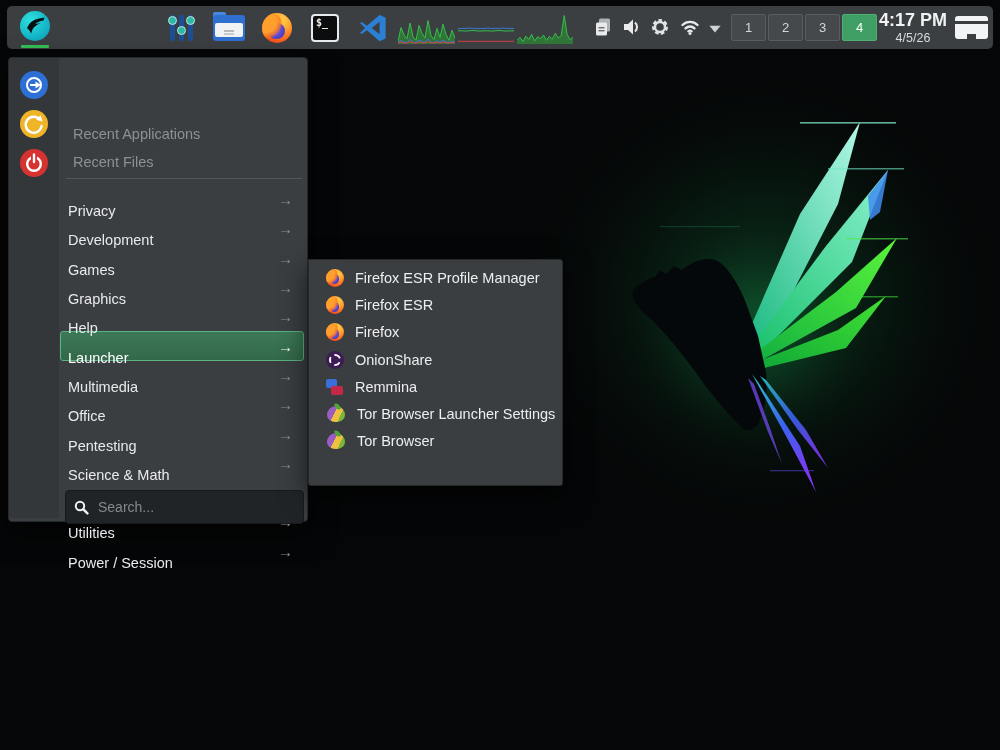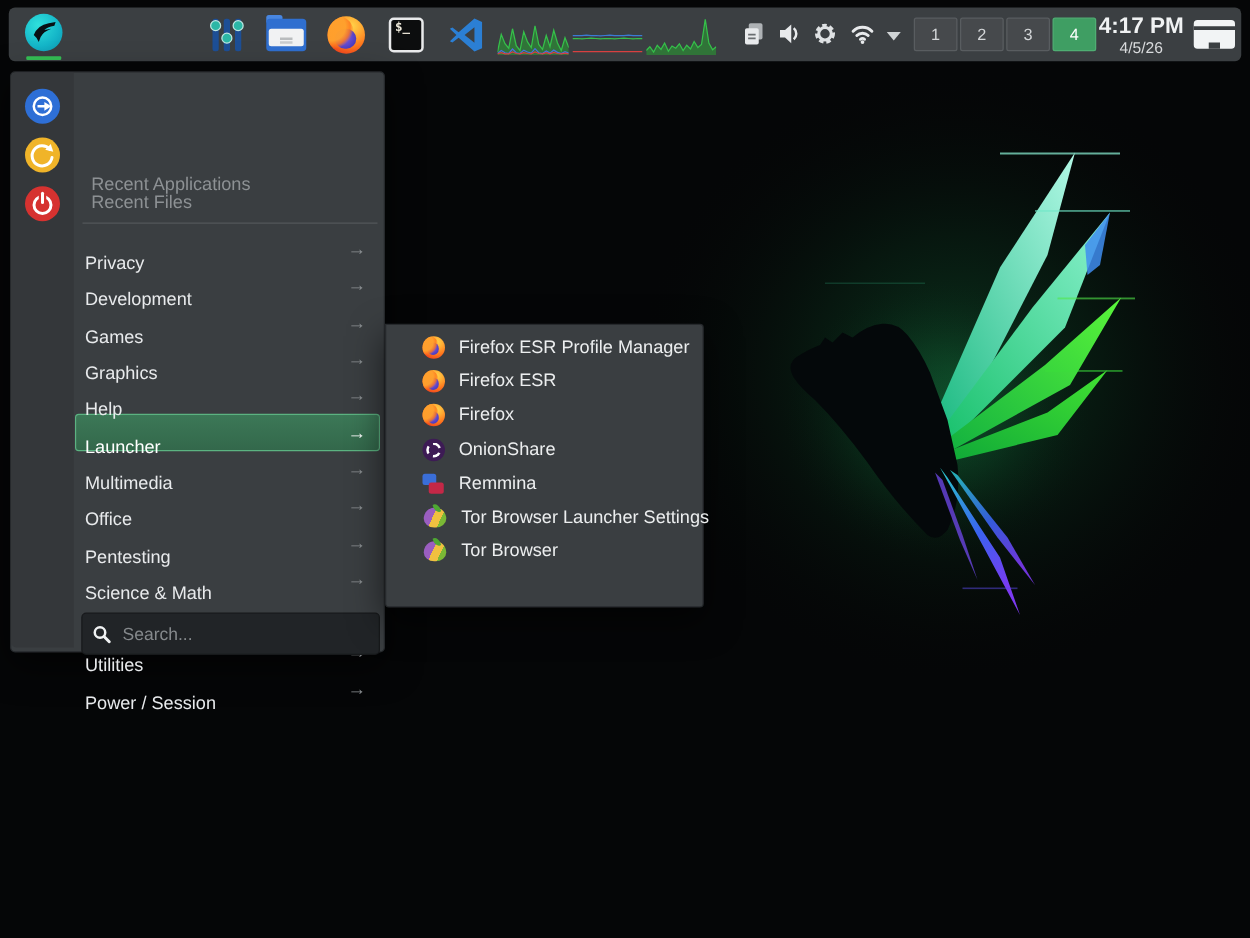--- a/index.html
+++ b/index.html
@@ -72,21 +72,21 @@
     background:#3a3e41;border:1px solid #26292c;border-radius:4px;
     box-shadow:0 10px 28px rgba(0,0,0,.6);box-sizing:border-box;
   }
   .menu-sidebar{position:absolute;left:0;top:0;bottom:3px;width:50px;background:#34373a;border-radius:4px 0 0 4px;}
   .session-btn{position:absolute;left:11px;width:28px;height:28px;border-radius:50%;cursor:pointer;}
   .session-btn svg{position:absolute;inset:0;}
   #btn-logout{top:13px;background:#2e6fd6;}
   #btn-restart{top:52px;background:#f0b429;}
   #btn-shutdown{top:91px;background:#d63230;}
   .recent-label{position:absolute;left:64px;width:220px;height:27px;line-height:27px;color:#8d9194;font-size:14.5px;cursor:default;}
-  #recent-apps{top:63px;margin-top:14px;}
+  #recent-apps{top:63px;}
   #recent-files{top:91px;}
   .menu-sep{position:absolute;left:57px;top:120px;width:236px;height:1px;background:#53575a;}
   #menu-list{position:absolute;left:51px;top:127px;right:3px;}
   .menu-item{
     height:27.3px;display:flex;align-items:center;justify-content:space-between;
     padding:0 10px 0 7px;border:1px solid transparent;border-radius:3px;cursor:pointer;
   }
   .menu-item .mi-label{color:#e8eaec;font-size:14.5px;margin-top:23px;}
   .menu-item .mi-arrow{color:#8d9194;font-size:15px;}
   .menu-item.selected{background:linear-gradient(180deg,#3c7857,#33684b);border-color:#5bb381;}
@@ -100,21 +100,21 @@
     flex:1;background:transparent;border:none;outline:none;color:#cfd2d4;font-size:14px;
     font-family:"Liberation Sans",sans-serif;
   }
   .search-box input::placeholder{color:#85898c;}
   
   .submenu{
     position:absolute;left:308px;top:259px;width:255px;height:227px;
     background:#3a3e41;border:1px solid #26292c;border-radius:0 3px 3px 3px;
     box-shadow:0 10px 28px rgba(0,0,0,.6);box-sizing:border-box;padding-top:4px;
   }
-  .sub-item{height:27.3px;display:flex;align-items:center;gap:11px;padding-left:29px;cursor:pointer;}
+  .sub-item{height:27.3px;display:flex;align-items:center;gap:11px;padding-left:17px;cursor:pointer;}
   .sub-label{color:#eceeef;font-size:14.5px;white-space:nowrap;}
   .app-icon{width:18px;height:18px;position:relative;flex:0 0 18px;}
   .icon-firefox{border-radius:50%;overflow:hidden;
     background:radial-gradient(circle at 64% 26%,#ffd54a 0%,#ffab33 28%,#ff7a1e 55%,#f1471d 80%,#d92f12 100%);}
   .icon-firefox::before{content:"";position:absolute;left:20%;top:32%;width:55%;height:55%;border-radius:50%;
     background:radial-gradient(circle at 40% 40%,#8a63e8,#4a3bbf 75%);}
   .icon-firefox::after{content:"";position:absolute;left:-15%;top:0;width:85%;height:88%;border-radius:50%;
     background:radial-gradient(circle at 28% 32%,rgba(255,160,45,.98) 45%,rgba(255,120,30,.85) 60%,transparent 72%);}
   .icon-onionshare{border-radius:50%;background:#3d1b55;}
   .icon-onionshare::before{content:"";position:absolute;inset:3px;border:2px dashed #fff;border-radius:50%;box-sizing:border-box;}

